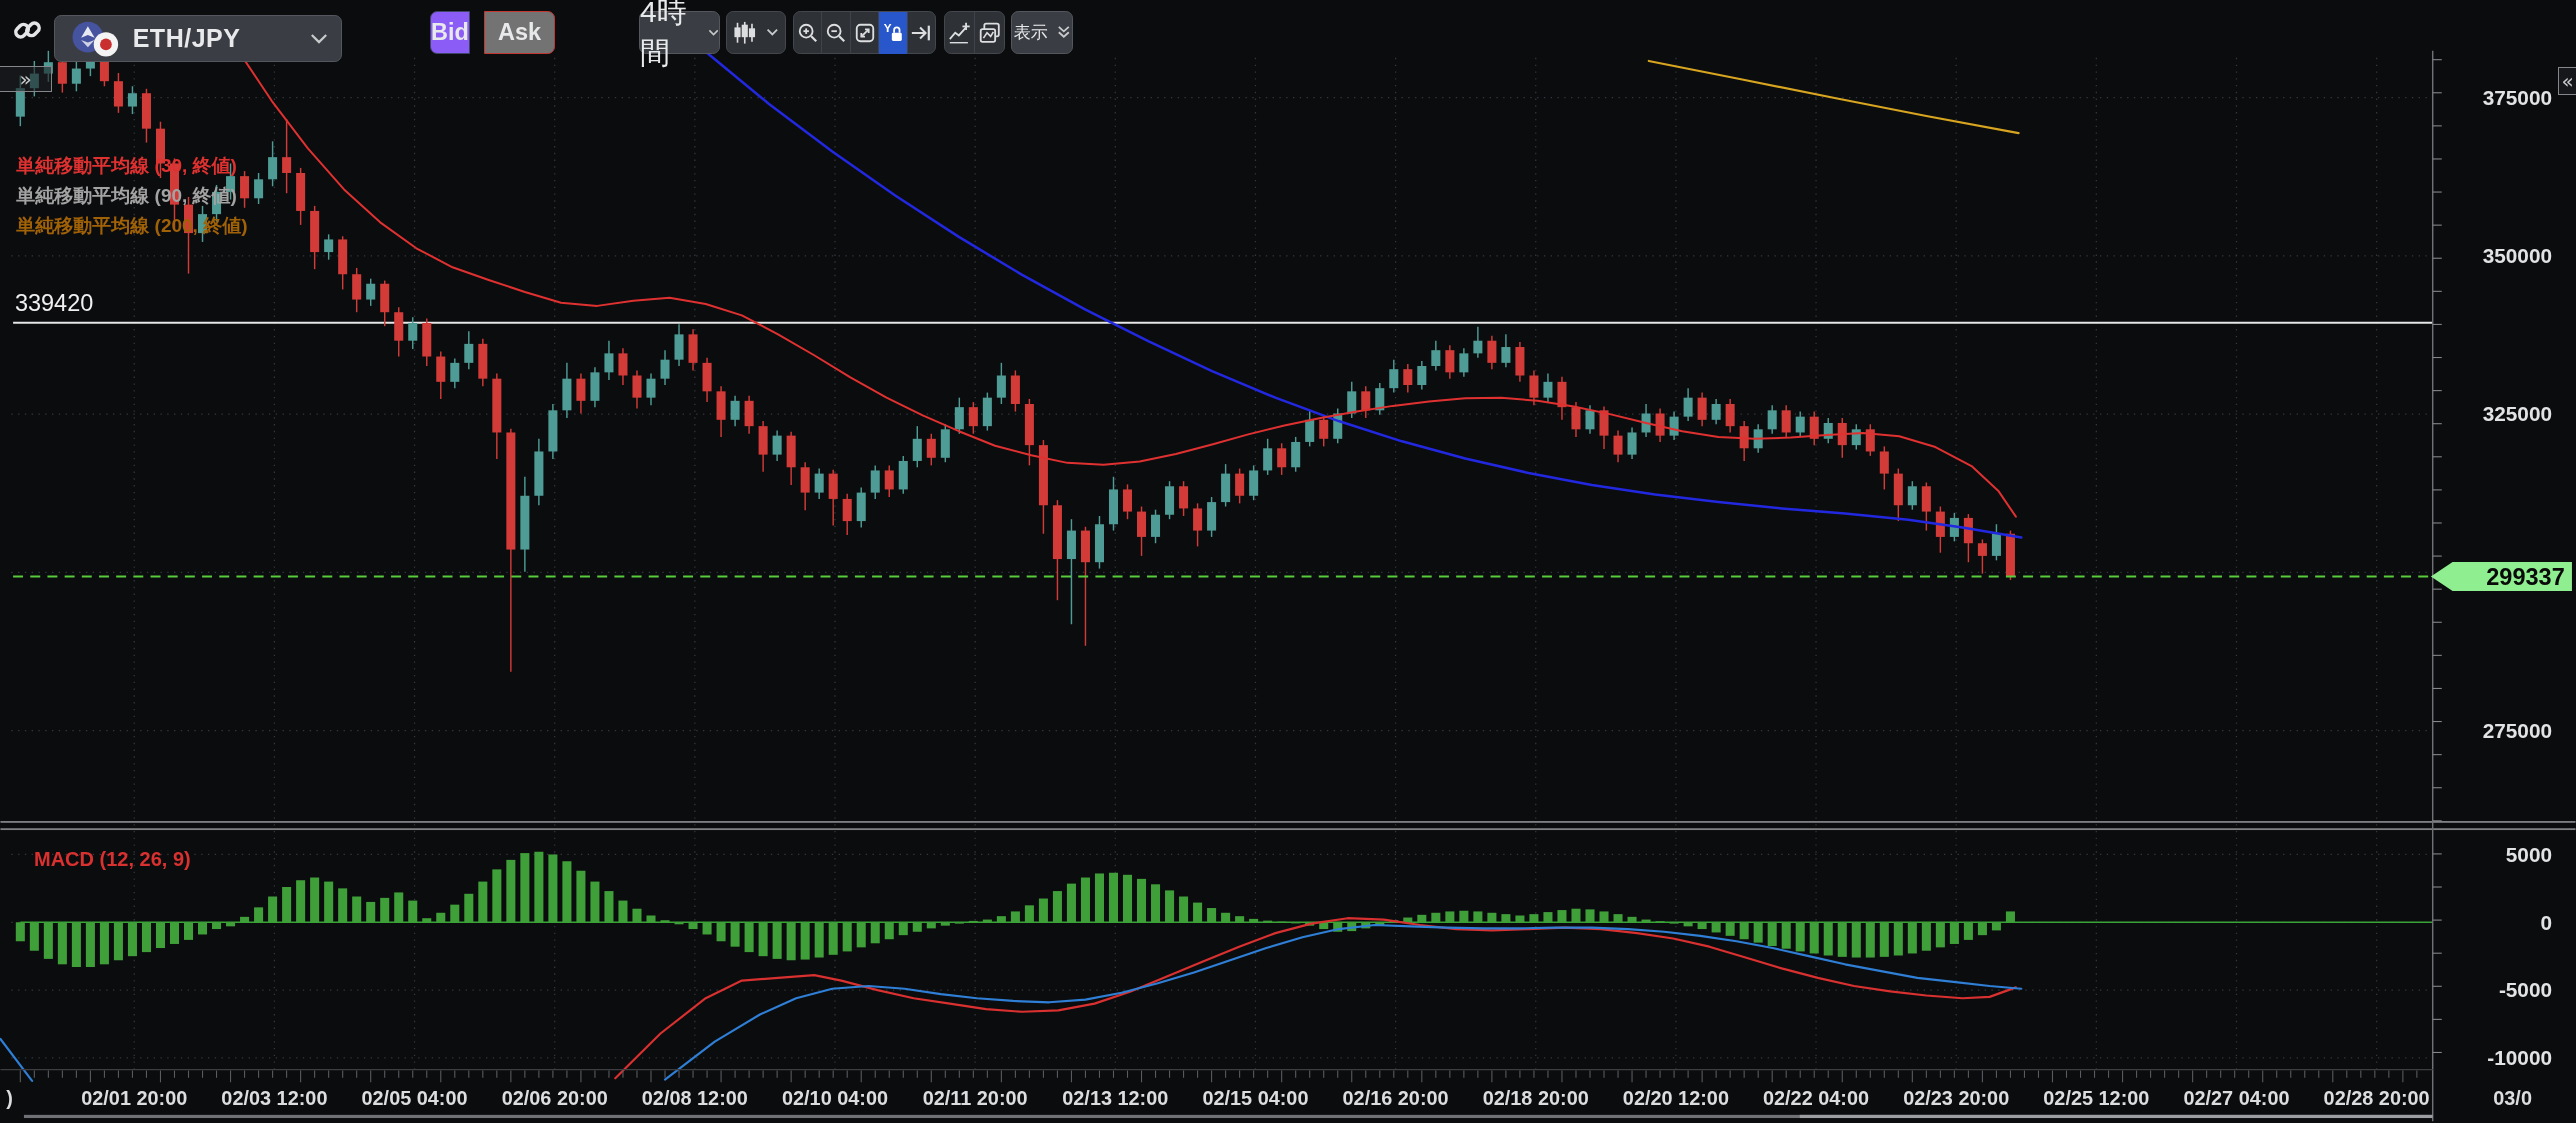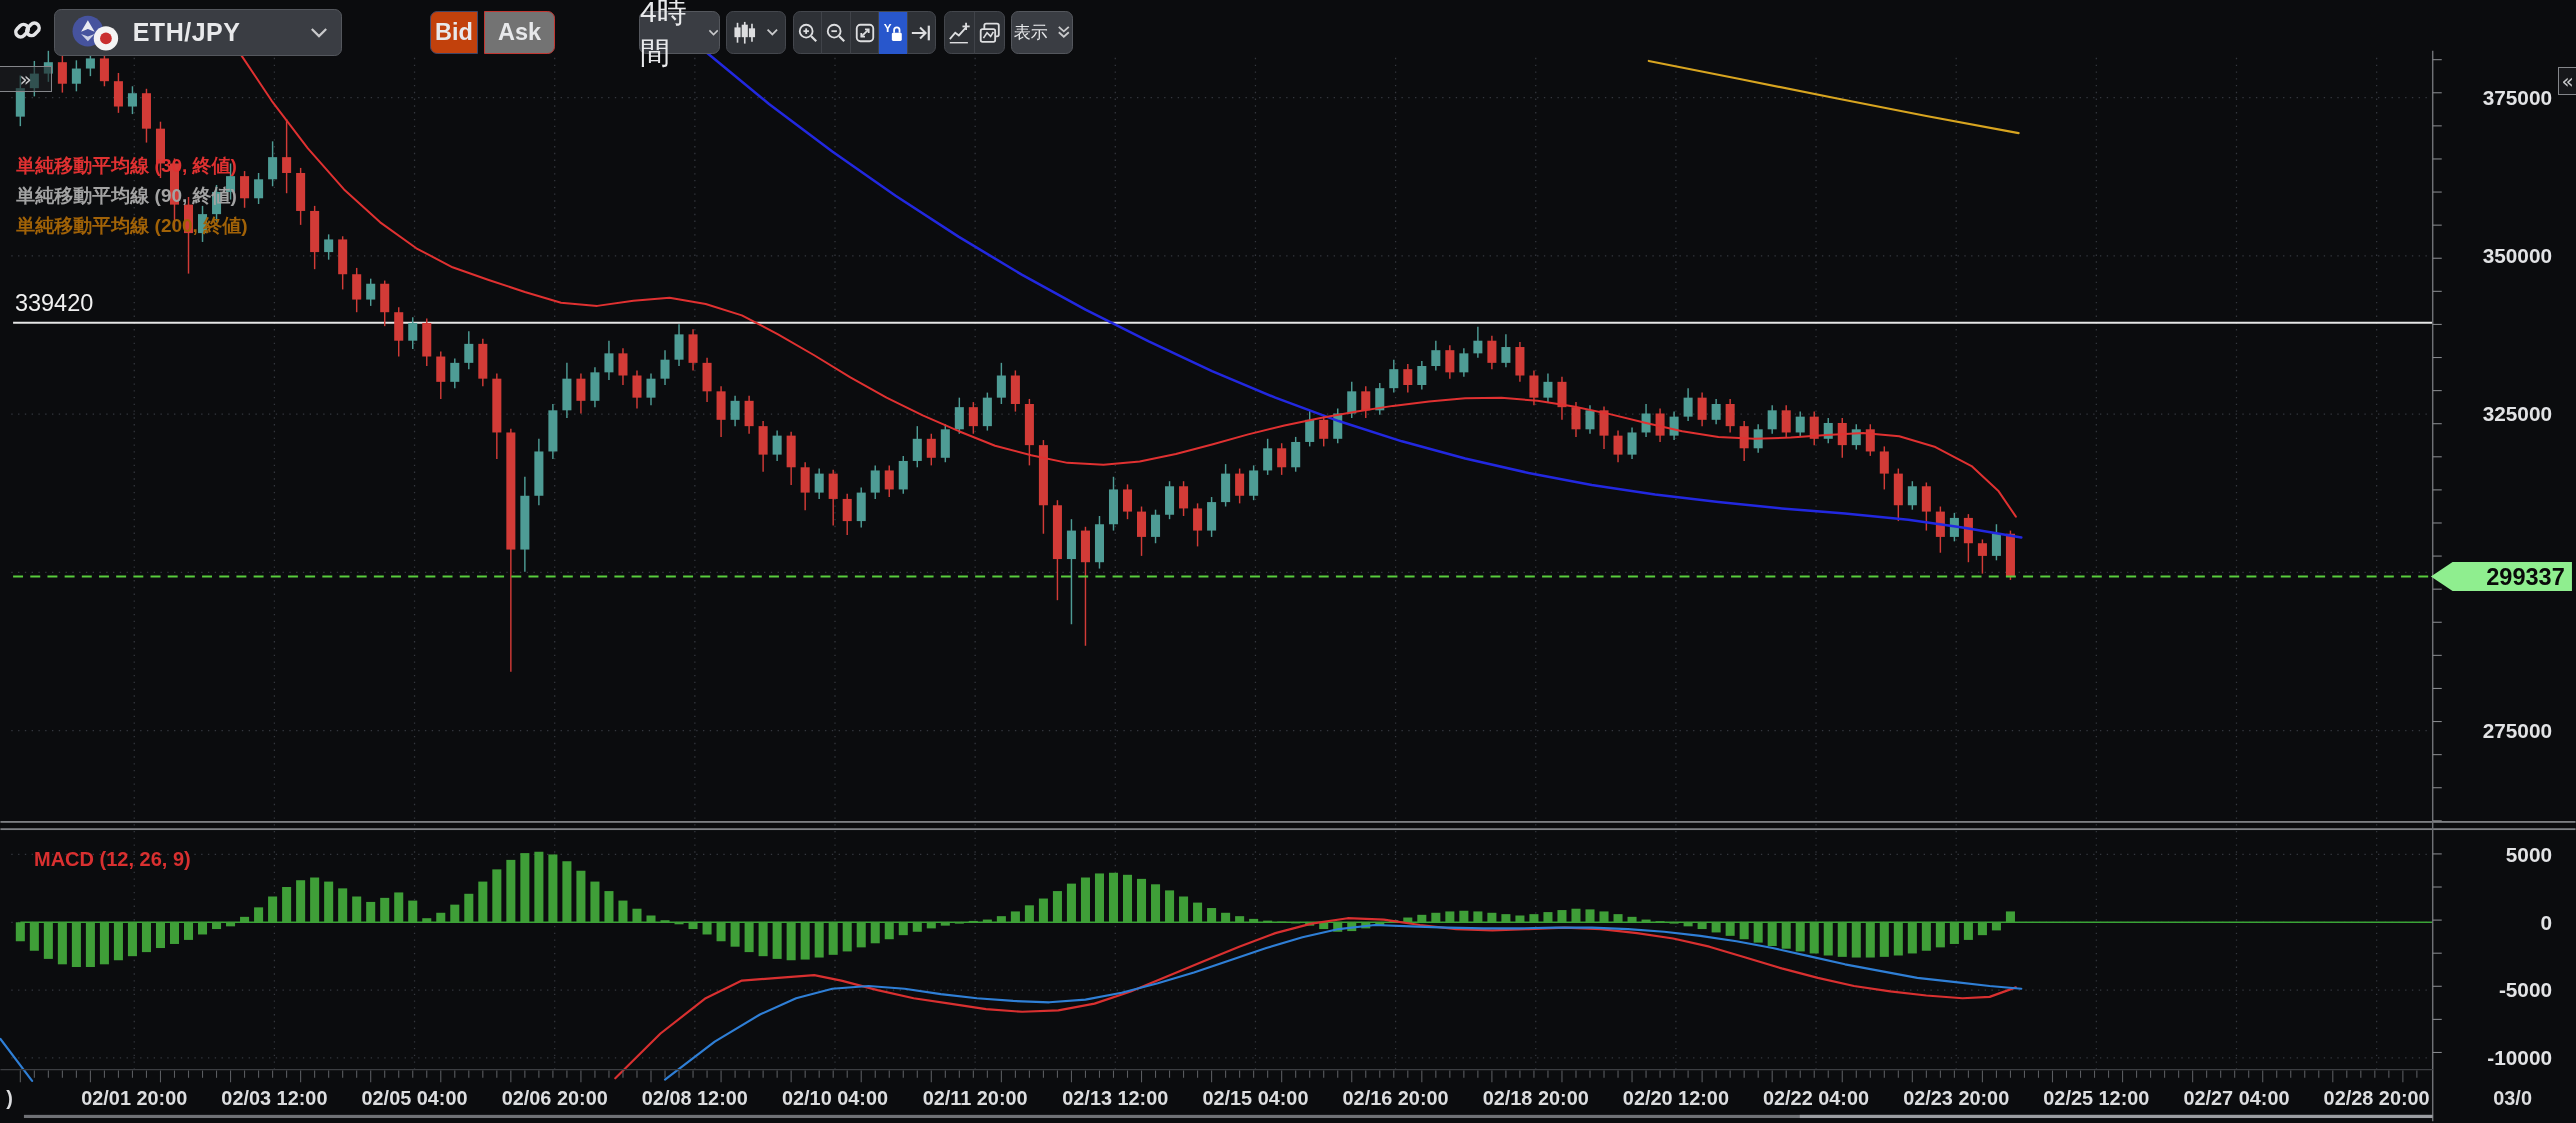--- a/index.html
+++ b/index.html
@@ -764,37 +764,37 @@
           <rect x="3" y="9.5" width="10" height="7" rx="3.5" transform="rotate(-45 8 13)"></rect>
           <rect x="11" y="8.5" width="10" height="7" rx="3.5" transform="rotate(-45 16 12)"></rect>
         </g>
       </svg>
     </div>
 
     <div class="edge-btn" style="left:0;top:66px;width:52px;height:26px;border-left:none">»</div>
 
     <div class="edge-btn" style="right:0;top:67px;width:18px;height:28px;border-right:none">«</div>
 
-    <div class="btn" style="left:54px;width:288px;top:9px;height:47px;justify-content:flex-end;padding:0 12.7px">
+    <div class="btn" style="left:54px;width:288px;top:15px;height:47px;justify-content:flex-end;padding:0 12.7px">
       <span style="position:relative;width:56px;height:40px;display:inline-block">
         <svg width="56" height="40" viewBox="0 0 62 44">
           <circle cx="22" cy="20" r="17" fill="#46539e"></circle>
           <polygon points="22,8 29.5,20.5 22,17.5 14.5,20.5" fill="#e8eaf2"></polygon>
           <polygon points="22,31 29.5,23 22,26 14.5,23" fill="#cdd2e6"></polygon>
           <circle cx="42" cy="28" r="13.5" fill="#f4f4f4"></circle>
           <circle cx="42" cy="28" r="6.5" fill="#c92f2f"></circle>
         </svg>
       </span>
       <span style="font-size:25px;letter-spacing:0.5px">ETH/JPY</span>
       <svg width="18" height="11" viewBox="0 0 20 12" style="margin-left:auto">
         <polyline points="2,2 10,10 18,2" fill="none" stroke="#c9cacc" stroke-width="2.4"></polyline>
       </svg>
     </div>
 
-    <div class="btn" style="left:430px;width:48px;border-radius:7.2px 0 0 7.2px;background:#c2410c;border-color:#3f4566">Bid</div>
+    <div class="btn" style="left:430px;width:40px;border-radius:7.2px 0 0 7.2px;background:#8b5cf6;border-color:#3f4566">Bid</div>
     <div class="btn" style="left:484px;width:71px;border-radius:0 7.2px 7.2px 0;background:#737373;border-color:#c23732">Ask</div>
 
     <div class="btn" style="left:639px;width:81px">
       <span style="font-weight:400;font-size:30px">4時間</span>
       <svg width="14.5" height="9" viewBox="0 0 16 10">
         <polyline points="2,2 8,8 14,2" fill="none" stroke="#c9cacc" stroke-width="2.2"></polyline>
       </svg>
     </div>
 
     <div class="btn flat" style="left:726px;width:60px">

